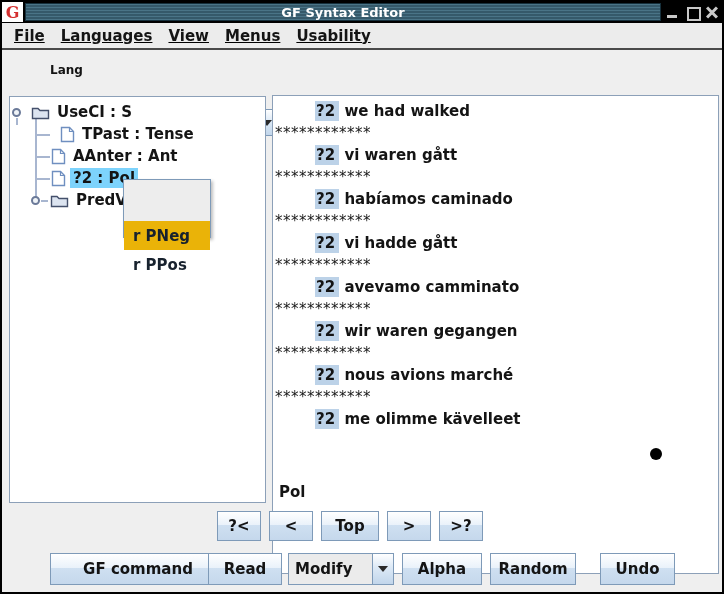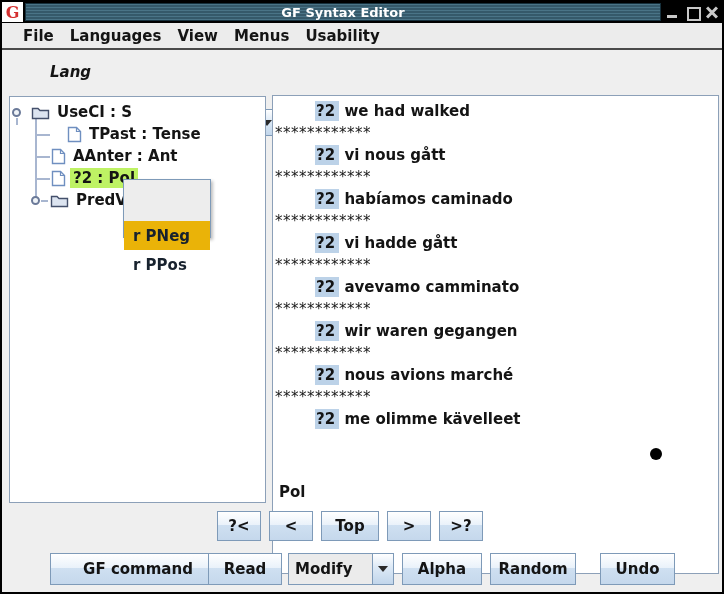--- a/index.html
+++ b/index.html
@@ -32,27 +32,27 @@
   .wc-close::before, .wc-close::after {
     content:""; position:absolute; left:-1px; top:5px; width:14px; height:3px; background:#C9C9C9;
   }
   .wc-close::before { transform:rotate(45deg); }
   .wc-close::after  { transform:rotate(-45deg); }
 
   
   .menubar {
     position:absolute; top:21px; left:0; width:720px; height:27px;
     background:#ECECEC; border-bottom:2px solid #4A4A4A;
-    display:flex; align-items:center; padding-left:13px;
+    display:flex; align-items:center; padding-left:4px;text-decoration:underline;
   }
   .menu-item { padding:2px 8px; font-size:15px; font-weight:bold; color:#141414; }
 
   
   .toolbar { position:absolute; top:48px; left:0; width:720px; height:45px; background:#EFEFEF; }
-  .lbl { font-size:15px; font-weight:bold; color:#141414;font-style:italic; }
+  .lbl { font-size:12px; font-weight:bold; color:#141414; }
   .lang-label { position:absolute; left:48px; top:13px; }
 
   .btn {
     background:linear-gradient(180deg,#FFFFFF 0%,#EAF2FA 45%,#CFE0F1 46%,#C5D8EC 100%);
     border:1px solid #7E9AB8;
     color:#141414; font-family:"DejaVu Sans", sans-serif;
     font-size:15px; font-weight:bold;
     display:flex; align-items:center; justify-content:center;
     box-shadow:0 1px 0 #FFF inset;
   }
@@ -76,21 +76,21 @@
   .tb-save { position:absolute; left:411px; top:57px; width:95px;  height:31px; }
   .tb-newg { position:absolute; left:514px; top:57px; width:156px; height:31px; }
 
   
   .tree-panel {
     position:absolute; left:7px; top:94px; width:257px; height:407px;
     background:#FFF; border:1px solid #8CA0B8; overflow:hidden;
   }
   .tree-row { position:absolute; height:22px; display:flex; align-items:center; font-size:15px; font-weight:bold; color:#141414; }
   .tree-label { padding:1px 3px; white-space:nowrap; }
-  .tree-label.selected { background:#bef264; }
+  .tree-label.selected { background:#7dd3fc; }
   .handle-circle { width:9px; height:9px; border:2px solid #6B7A99; border-radius:50%; background:#F0F4F8; }
   .connector { position:absolute; background:#A8B6D0; }
   .icon-cell { display:flex; align-items:center; margin-right:4px; }
 
   
   .popup-menu {
     position:absolute; left:121px; top:177px; width:88px; height:59px;
     background:#EDEDED; border:1px solid #7E9AB8; box-shadow:2px 2px 3px rgba(0,0,0,0.25);
   }
   .popup-item {
@@ -190,21 +190,21 @@
         <span class="connector" style="left:4px; top:10px; width:2px; height:7px;"></span>
       </span>
       <span class="icon-cell" style="margin-left:6px;">
         <svg width="19" height="15" viewBox="0 0 19 15">
             <path d="M1.5 3.5 h5.5 l2 2 h8.5 v8 h-16 z" fill="#DCE4F0" stroke="#44506B" stroke-width="1.4"></path>
           </svg>
       </span>
       <span class="tree-label">UseCI : S</span>
     </div>
 
-    <div class="tree-row" style="left:57px; top:26px;">
+    <div class="tree-row" style="left:50px; top:26px;">
       <span class="icon-cell">
         <svg width="15" height="17" viewBox="0 0 15 17">
             <path d="M1.5 1.5 h8 l4 4 v10 h-12 z" fill="#FFF" stroke="#6F8FC0" stroke-width="1.4"></path>
             <path d="M9.5 1.5 v4 h4" fill="none" stroke="#6F8FC0" stroke-width="1.2"></path>
           </svg>
       </span>
       <span class="tree-label">TPast : Tense</span>
     </div>
 
     <div class="tree-row" style="left:41px; top:48px;">
@@ -242,21 +242,21 @@
   </div>
 
   <div class="popup-menu">
     <div class="popup-item selected">r PNeg</div>
     <div class="popup-item">r PPos</div>
   </div>
 
   <div class="output-panel">
     <div class="out-line out-sentence"><span class="marker">?2</span> <span>we had walked</span></div>
     <div class="out-line out-sep">************</div>
-    <div class="out-line out-sentence"><span class="marker">?2</span> <span>vi nous gått</span></div>
+    <div class="out-line out-sentence"><span class="marker">?2</span> <span>vi waren gått</span></div>
     <div class="out-line out-sep">************</div>
     <div class="out-line out-sentence"><span class="marker">?2</span> <span>habíamos caminado</span></div>
     <div class="out-line out-sep">************</div>
     <div class="out-line out-sentence"><span class="marker">?2</span> <span>vi hadde gått</span></div>
     <div class="out-line out-sep">************</div>
     <div class="out-line out-sentence"><span class="marker">?2</span> <span>avevamo camminato</span></div>
     <div class="out-line out-sep">************</div>
     <div class="out-line out-sentence"><span class="marker">?2</span> <span>wir waren gegangen</span></div>
     <div class="out-line out-sep">************</div>
     <div class="out-line out-sentence"><span class="marker">?2</span> <span>nous avions marché</span></div>

